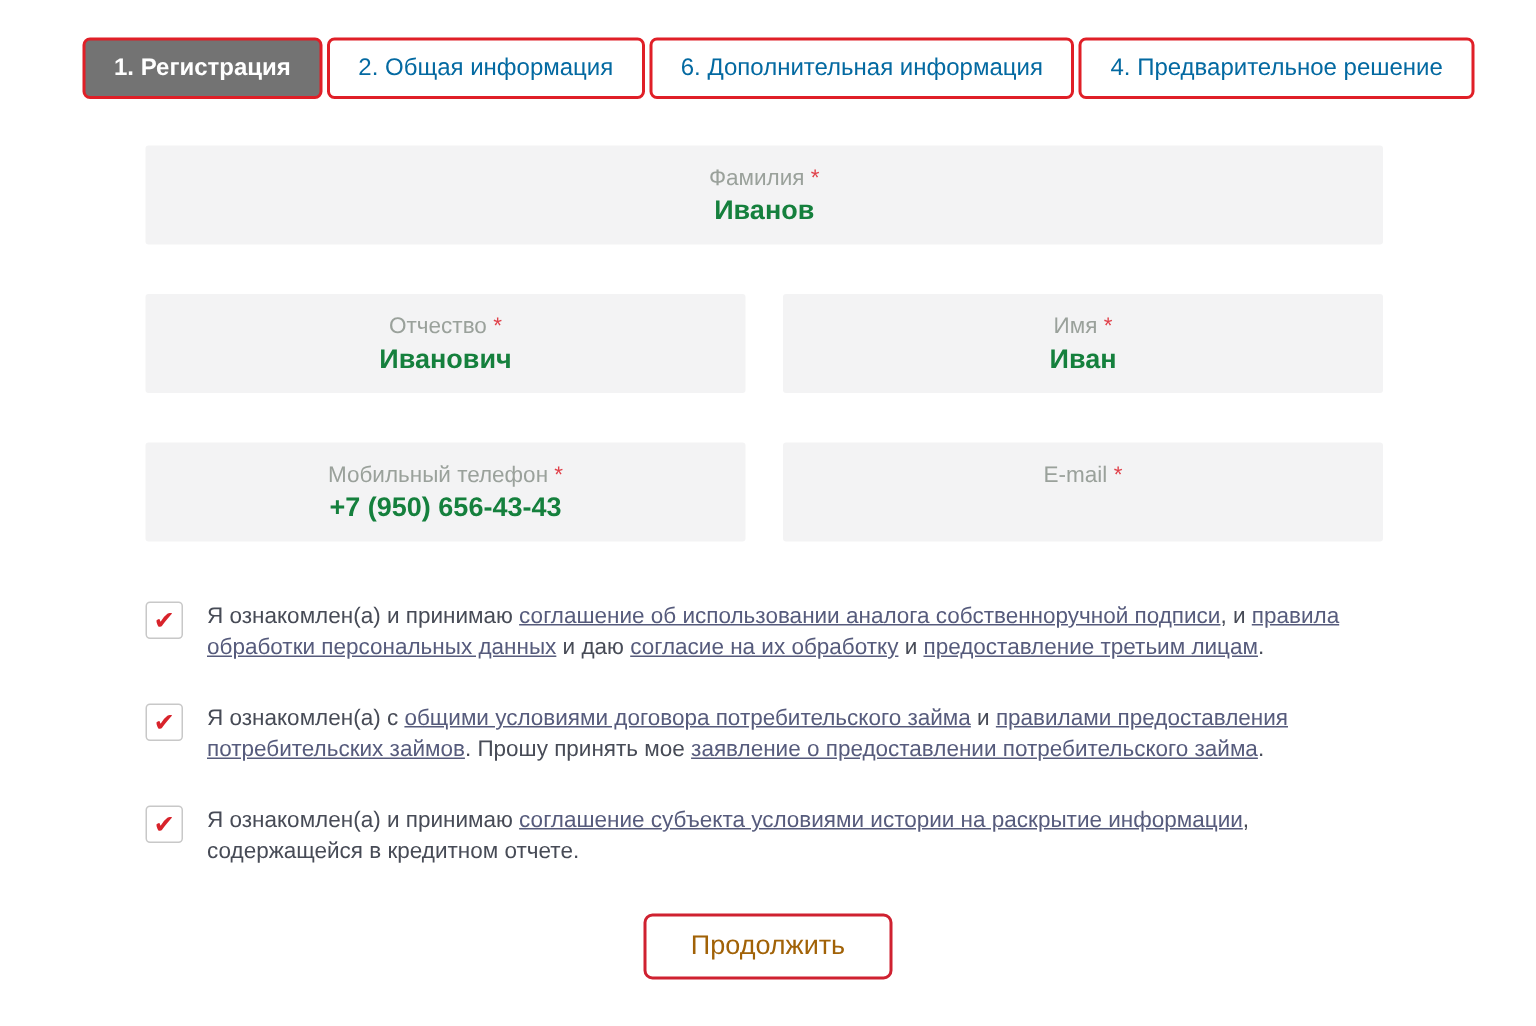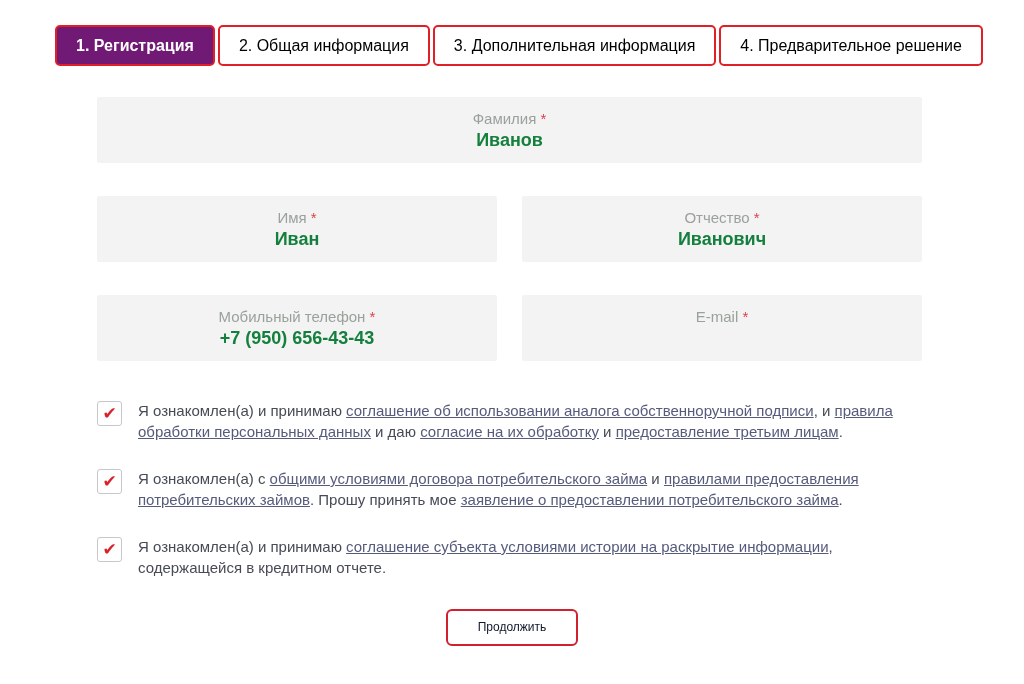--- a/index.html
+++ b/index.html
@@ -15,27 +15,27 @@
     display: flex; gap: 3px;
     margin: 25px 0 0 55px;
   }
   .tab {
     height: 41px;
     display: flex; align-items: center;
     padding: 0 19px;
     border: 2px solid #e01f27;
     border-radius: 5px;
     background: #ffffff;
-    color: #000000;
+    color: #0369a1;
     font-size: 16px;
     white-space: nowrap;
     cursor: pointer;
   }
   .tab.active {
-    background: #701a75;
+    background: #737373;
     color: #ffffff;
     font-weight: bold;
   }
 
   
   .form { width: 825px; margin: 31px 0 0 97px; }
   .row { margin-bottom: 33px; text-align: center; }
   .row.two { display: flex; justify-content: space-between; }
   .field {
     background: #f3f3f4;
@@ -93,54 +93,54 @@
     cursor: pointer;
   }
 
   
   .button-row { text-align: center; margin-top: 31px; }
   .continue-btn {
     display: inline-block;
     background: #ffffff;
     border: 2px solid #cf2130;
     border-radius: 6px;
-    color: #0f172a;
-    font-size: 12px;
+    color: #a16207;
+    font-size: 18px;
     font-family: inherit;
     padding: 9px 30px 10px 30px;
     cursor: pointer;
   }
 </style>
 </head>
 <body>
 
 <div class="page">
 
   <nav class="tabs">
     <div class="tab active">1. Регистрация</div>
     <div class="tab">2. Общая информация</div>
-    <div class="tab">3. Дополнительная информация</div>
+    <div class="tab">6. Дополнительная информация</div>
     <div class="tab">4. Предварительное решение</div>
   </nav>
 
   <div class="form">
     <div class="row">
       <div class="field">
         <div class="field-label"><span>Фамилия</span> <span class="req">*</span></div>
         <div class="field-value">Иванов</div>
       </div>
     </div>
     <div class="row two">
       <div class="field">
+        <div class="field-label"><span>Отчество</span> <span class="req">*</span></div>
+        <div class="field-value">Иванович</div>
+      </div>
+      <div class="field">
         <div class="field-label"><span>Имя</span> <span class="req">*</span></div>
         <div class="field-value">Иван</div>
-      </div>
-      <div class="field">
-        <div class="field-label"><span>Отчество</span> <span class="req">*</span></div>
-        <div class="field-value">Иванович</div>
       </div>
     </div>
     <div class="row two">
       <div class="field">
         <div class="field-label"><span>Мобильный телефон</span> <span class="req">*</span></div>
         <div class="field-value">+7 (950) 656-43-43</div>
       </div>
       <div class="field">
         <div class="field-label"><span>E-mail</span> <span class="req">*</span></div>
       </div>

